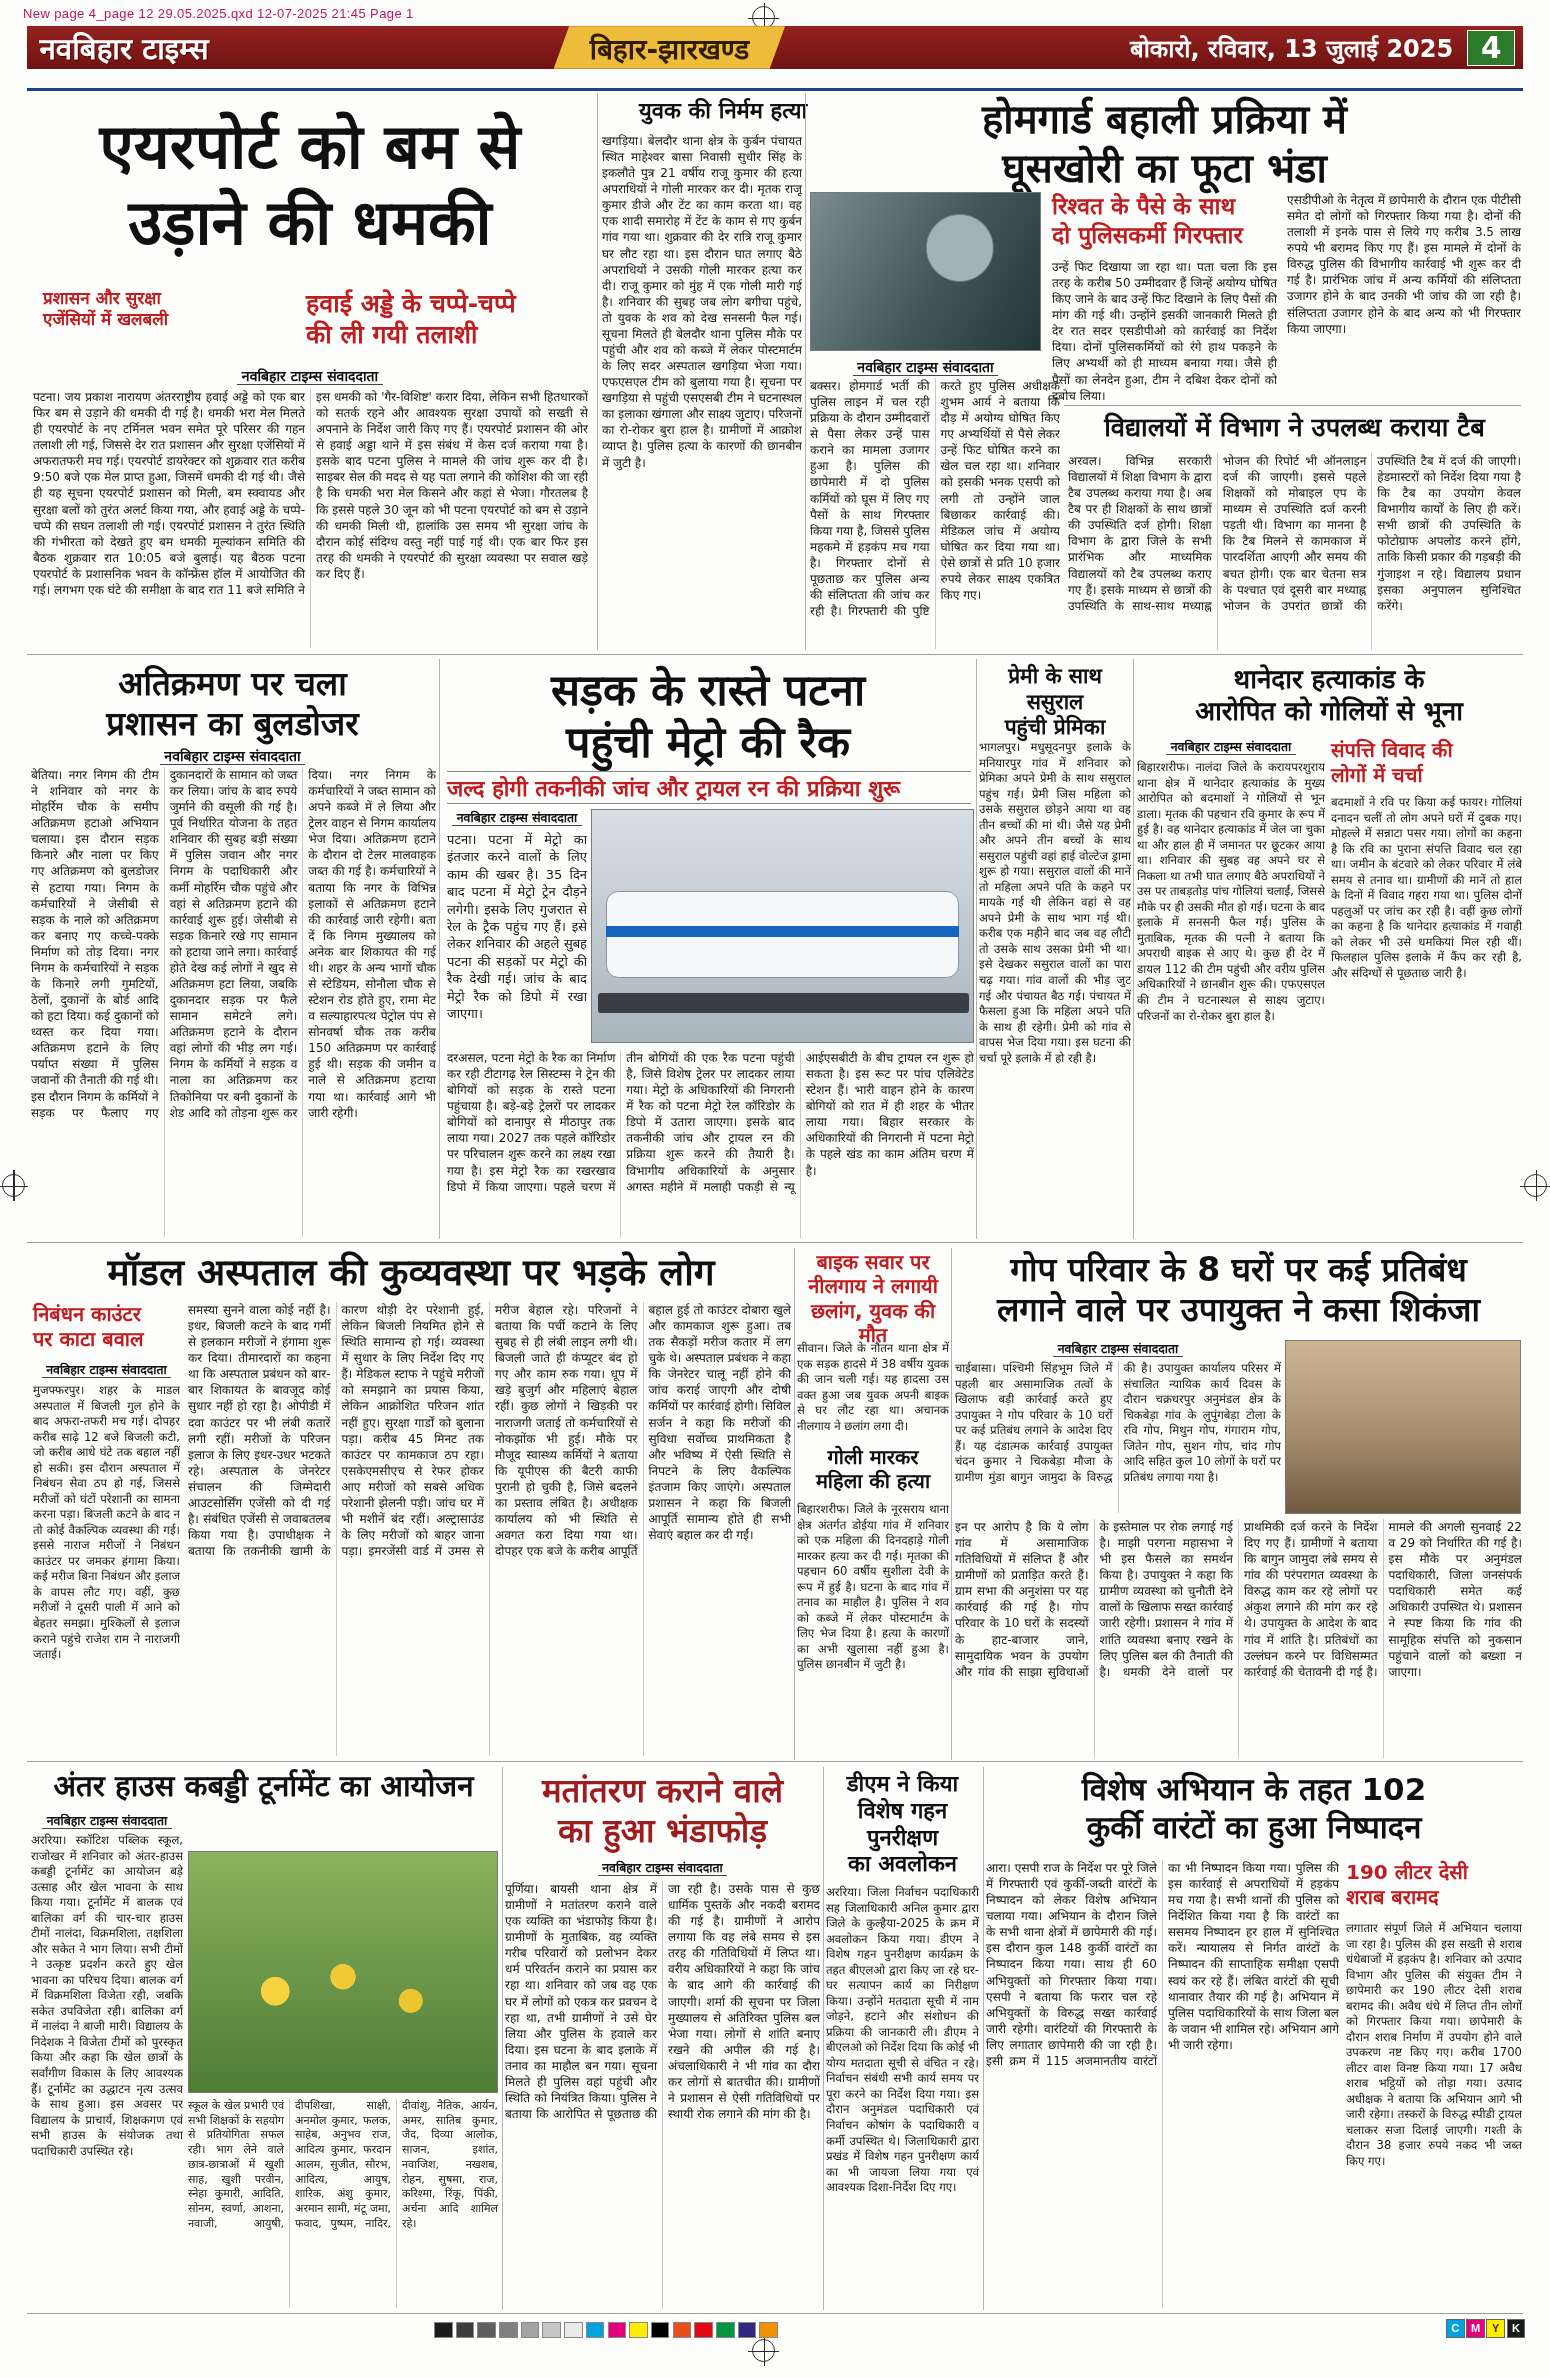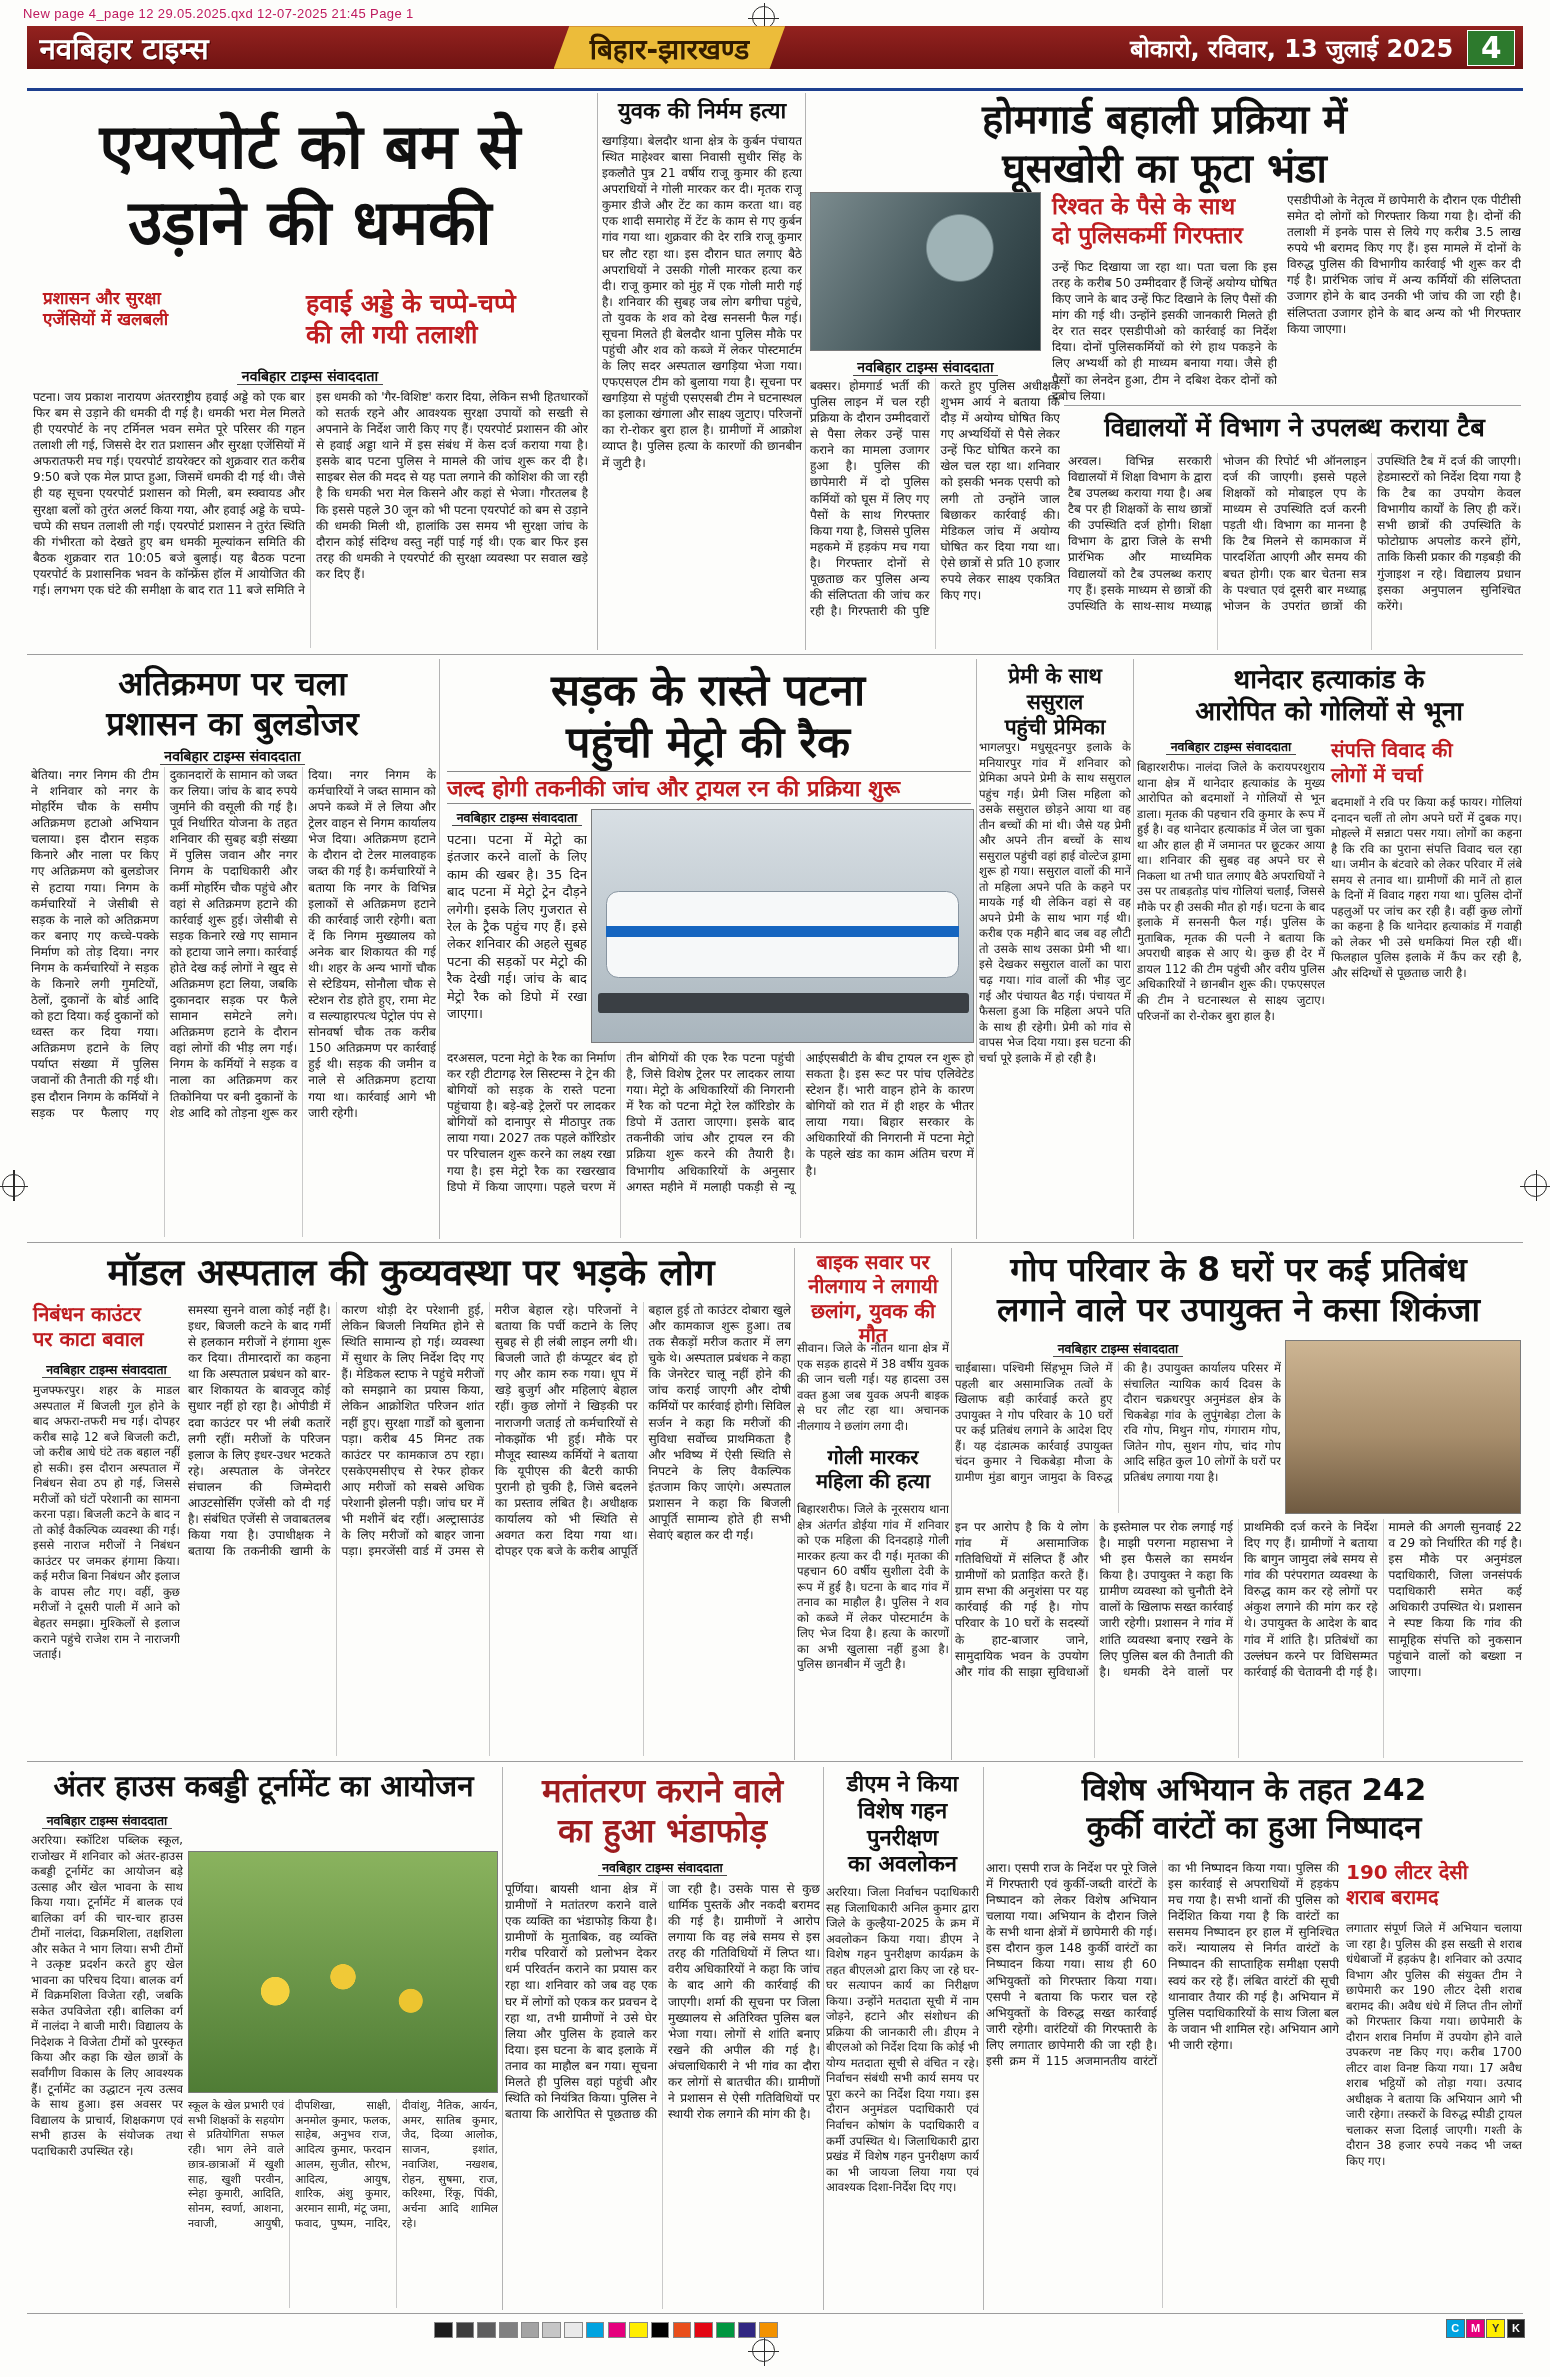--- a/index.html
+++ b/index.html
@@ -69,21 +69,21 @@
 एजेंसियों में खलबली</div>
   <div class="subhead red pre abs" style="left:306px;top:288px;width:256px;height:71px;font-size:25px">हवाई अड्डे के चप्पे-चप्पे
 की ली गयी तलाशी</div>
   <div class="byline abs" style="left:31px;top:366px;width:558px"><span>नवबिहार टाइम्स संवाददाता</span></div>
   <div class="body cols-2 abs" style="left:33px;top:389px;width:555px;height:259px">पटना। जय प्रकाश नारायण अंतरराष्ट्रीय हवाई अड्डे को एक बार फिर बम से उड़ाने की धमकी दी गई है। धमकी भरा मेल मिलते ही एयरपोर्ट के नए टर्मिनल भवन समेत पूरे परिसर की गहन तलाशी ली गई, जिससे देर रात प्रशासन और सुरक्षा एजेंसियों में अफरातफरी मच गई। एयरपोर्ट डायरेक्टर को शुक्रवार रात करीब 9:50 बजे एक मेल प्राप्त हुआ, जिसमें धमकी दी गई थी। जैसे ही यह सूचना एयरपोर्ट प्रशासन को मिली, बम स्क्वायड और सुरक्षा बलों को तुरंत अलर्ट किया गया, और हवाई अड्डे के चप्पे-चप्पे की सघन तलाशी ली गई। एयरपोर्ट प्रशासन ने तुरंत स्थिति की गंभीरता को देखते हुए बम धमकी मूल्यांकन समिति की बैठक शुक्रवार रात 10:05 बजे बुलाई। यह बैठक पटना एयरपोर्ट के प्रशासनिक भवन के कॉन्फ्रेंस हॉल में आयोजित की गई। लगभग एक घंटे की समीक्षा के बाद रात 11 बजे समिति ने इस धमकी को 'गैर-विशिष्ट' करार दिया, लेकिन सभी हितधारकों को सतर्क रहने और आवश्यक सुरक्षा उपायों को सख्ती से अपनाने के निर्देश जारी किए गए हैं। एयरपोर्ट प्रशासन की ओर से हवाई अड्डा थाने में इस संबंध में केस दर्ज कराया गया है। इसके बाद पटना पुलिस ने मामले की जांच शुरू कर दी है। साइबर सेल की मदद से यह पता लगाने की कोशिश की जा रही है कि धमकी भरा मेल किसने और कहां से भेजा। गौरतलब है कि इससे पहले 30 जून को भी पटना एयरपोर्ट को बम से उड़ाने की धमकी मिली थी, हालांकि उस समय भी सुरक्षा जांच के दौरान कोई संदिग्ध वस्तु नहीं पाई गई थी। एक बार फिर इस तरह की धमकी ने एयरपोर्ट की सुरक्षा व्यवस्था पर सवाल खड़े कर दिए हैं।</div>
 </section>
 
 <div class="vline" style="left:597px;top:93px;height:557px"></div>
 
 <section>
-  <div class="headline abs" style="left:602px;top:98px;width:200px;height:31px;font-size:22px">युवक की निर्मम हत्या</div>
+  <div class="headline abs" style="left:623px;top:98px;width:200px;height:31px;font-size:22px">युवक की निर्मम हत्या</div>
   <div class="body abs" style="left:602px;top:133px;width:200px;height:515px">खगड़िया। बेलदौर थाना क्षेत्र के कुर्बन पंचायत स्थित माहेश्वर बासा निवासी सुधीर सिंह के इकलौते पुत्र 21 वर्षीय राजू कुमार की हत्या अपराधियों ने गोली मारकर कर दी। मृतक राजू कुमार डीजे और टेंट का काम करता था। वह एक शादी समारोह में टेंट के काम से गए कुर्बन गांव गया था। शुक्रवार की देर रात्रि राजू कुमार घर लौट रहा था। इस दौरान घात लगाए बैठे अपराधियों ने उसकी गोली मारकर हत्या कर दी। राजू कुमार को मुंह में एक गोली मारी गई है। शनिवार की सुबह जब लोग बगीचा पहुंचे, तो युवक के शव को देख सनसनी फैल गई। सूचना मिलते ही बेलदौर थाना पुलिस मौके पर पहुंची और शव को कब्जे में लेकर पोस्टमार्टम के लिए सदर अस्पताल खगड़िया भेजा गया। एफएसएल टीम को बुलाया गया है। सूचना पर खगड़िया से पहुंची एसएसबी टीम ने घटनास्थल का इलाका खंगाला और साक्ष्य जुटाए। परिजनों का रो-रोकर बुरा हाल है। ग्रामीणों में आक्रोश व्याप्त है। पुलिस हत्या के कारणों की छानबीन में जुटी है।</div>
 </section>
 
 <div class="vline" style="left:805px;top:93px;height:557px"></div>
 
 <section>
   <div class="headline pre abs" style="left:810px;top:95px;width:709px;height:93px;font-size:40px">होमगार्ड बहाली प्रक्रिया में
 घूसखोरी का फूटा भंडा</div>
   <div class="photo ph-hand" style="left:810px;top:192px;width:231px;height:159px"></div>
   <div class="subhead red pre abs" style="left:1052px;top:192px;width:225px;height:62px;font-size:23px">रिश्वत के पैसे के साथ
@@ -204,21 +204,21 @@
 <section>
   <div class="headline pre abs" style="left:826px;top:1771px;width:153px;height:109px;font-size:22px">डीएम ने किया
 विशेष गहन पुनरीक्षण
 का अवलोकन</div>
   <div class="body abs" style="left:826px;top:1885px;width:153px;height:423px;font-size:11.6px">अररिया। जिला निर्वाचन पदाधिकारी सह जिलाधिकारी अनिल कुमार द्वारा जिले के कुल्हैया-2025 के क्रम में अवलोकन किया गया। डीएम ने विशेष गहन पुनरीक्षण कार्यक्रम के तहत बीएलओ द्वारा किए जा रहे घर-घर सत्यापन कार्य का निरीक्षण किया। उन्होंने मतदाता सूची में नाम जोड़ने, हटाने और संशोधन की प्रक्रिया की जानकारी ली। डीएम ने बीएलओ को निर्देश दिया कि कोई भी योग्य मतदाता सूची से वंचित न रहे। निर्वाचन संबंधी सभी कार्य समय पर पूरा करने का निर्देश दिया गया। इस दौरान अनुमंडल पदाधिकारी एवं निर्वाचन कोषांग के पदाधिकारी व कर्मी उपस्थित थे। जिलाधिकारी द्वारा प्रखंड में विशेष गहन पुनरीक्षण कार्य का भी जायजा लिया गया एवं आवश्यक दिशा-निर्देश दिए गए।</div>
 </section>
 
 <div class="vline" style="left:983px;top:1767px;height:543px"></div>
 
 <section>
-  <div class="headline pre abs" style="left:986px;top:1771px;width:536px;height:84px;font-size:31px">विशेष अभियान के तहत 242
+  <div class="headline pre abs" style="left:986px;top:1771px;width:536px;height:84px;font-size:31px">विशेष अभियान के तहत 102
 कुर्की वारंटों का हुआ निष्पादन</div>
   <div class="body cols-2 abs" style="left:986px;top:1860px;width:353px;height:448px">आरा। एसपी राज के निर्देश पर पूरे जिले में गिरफ्तारी एवं कुर्की-जब्ती वारंटों के निष्पादन को लेकर विशेष अभियान चलाया गया। अभियान के दौरान जिले के सभी थाना क्षेत्रों में छापेमारी की गई। इस दौरान कुल 148 कुर्की वारंटों का निष्पादन किया गया। साथ ही 60 अभियुक्तों को गिरफ्तार किया गया। एसपी ने बताया कि फरार चल रहे अभियुक्तों के विरुद्ध सख्त कार्रवाई जारी रहेगी। वारंटियों की गिरफ्तारी के लिए लगातार छापेमारी की जा रही है। इसी क्रम में 115 अजमानतीय वारंटों का भी निष्पादन किया गया। पुलिस की इस कार्रवाई से अपराधियों में हड़कंप मच गया है। सभी थानों की पुलिस को निर्देशित किया गया है कि वारंटों का ससमय निष्पादन हर हाल में सुनिश्चित करें। न्यायालय से निर्गत वारंटों के निष्पादन की साप्ताहिक समीक्षा एसपी स्वयं कर रहे हैं। लंबित वारंटों की सूची थानावार तैयार की गई है। अभियान में पुलिस पदाधिकारियों के साथ जिला बल के जवान भी शामिल रहे। अभियान आगे भी जारी रहेगा।</div>
   <div class="subhead red pre abs" style="left:1346px;top:1860px;width:176px;height:54px;font-size:20px">190 लीटर देसी
 शराब बरामद</div>
   <div class="body abs" style="left:1346px;top:1921px;width:176px;height:388px;font-size:11.6px">लगातार संपूर्ण जिले में अभियान चलाया जा रहा है। पुलिस की इस सख्ती से शराब धंधेबाजों में हड़कंप है। शनिवार को उत्पाद विभाग और पुलिस की संयुक्त टीम ने छापेमारी कर 190 लीटर देसी शराब बरामद की। अवैध धंधे में लिप्त तीन लोगों को गिरफ्तार किया गया। छापेमारी के दौरान शराब निर्माण में उपयोग होने वाले उपकरण नष्ट किए गए। करीब 1700 लीटर वाश विनष्ट किया गया। 17 अवैध शराब भट्ठियों को तोड़ा गया। उत्पाद अधीक्षक ने बताया कि अभियान आगे भी जारी रहेगा। तस्करों के विरुद्ध स्पीडी ट्रायल चलाकर सजा दिलाई जाएगी। गश्ती के दौरान 38 हजार रुपये नकद भी जब्त किए गए।</div>
 </section>
 
 <div class="hline" style="left:27px;top:2313px;width:1496px"></div>
 
 <div class="swatch-row" style="left:434px;top:2322px">

